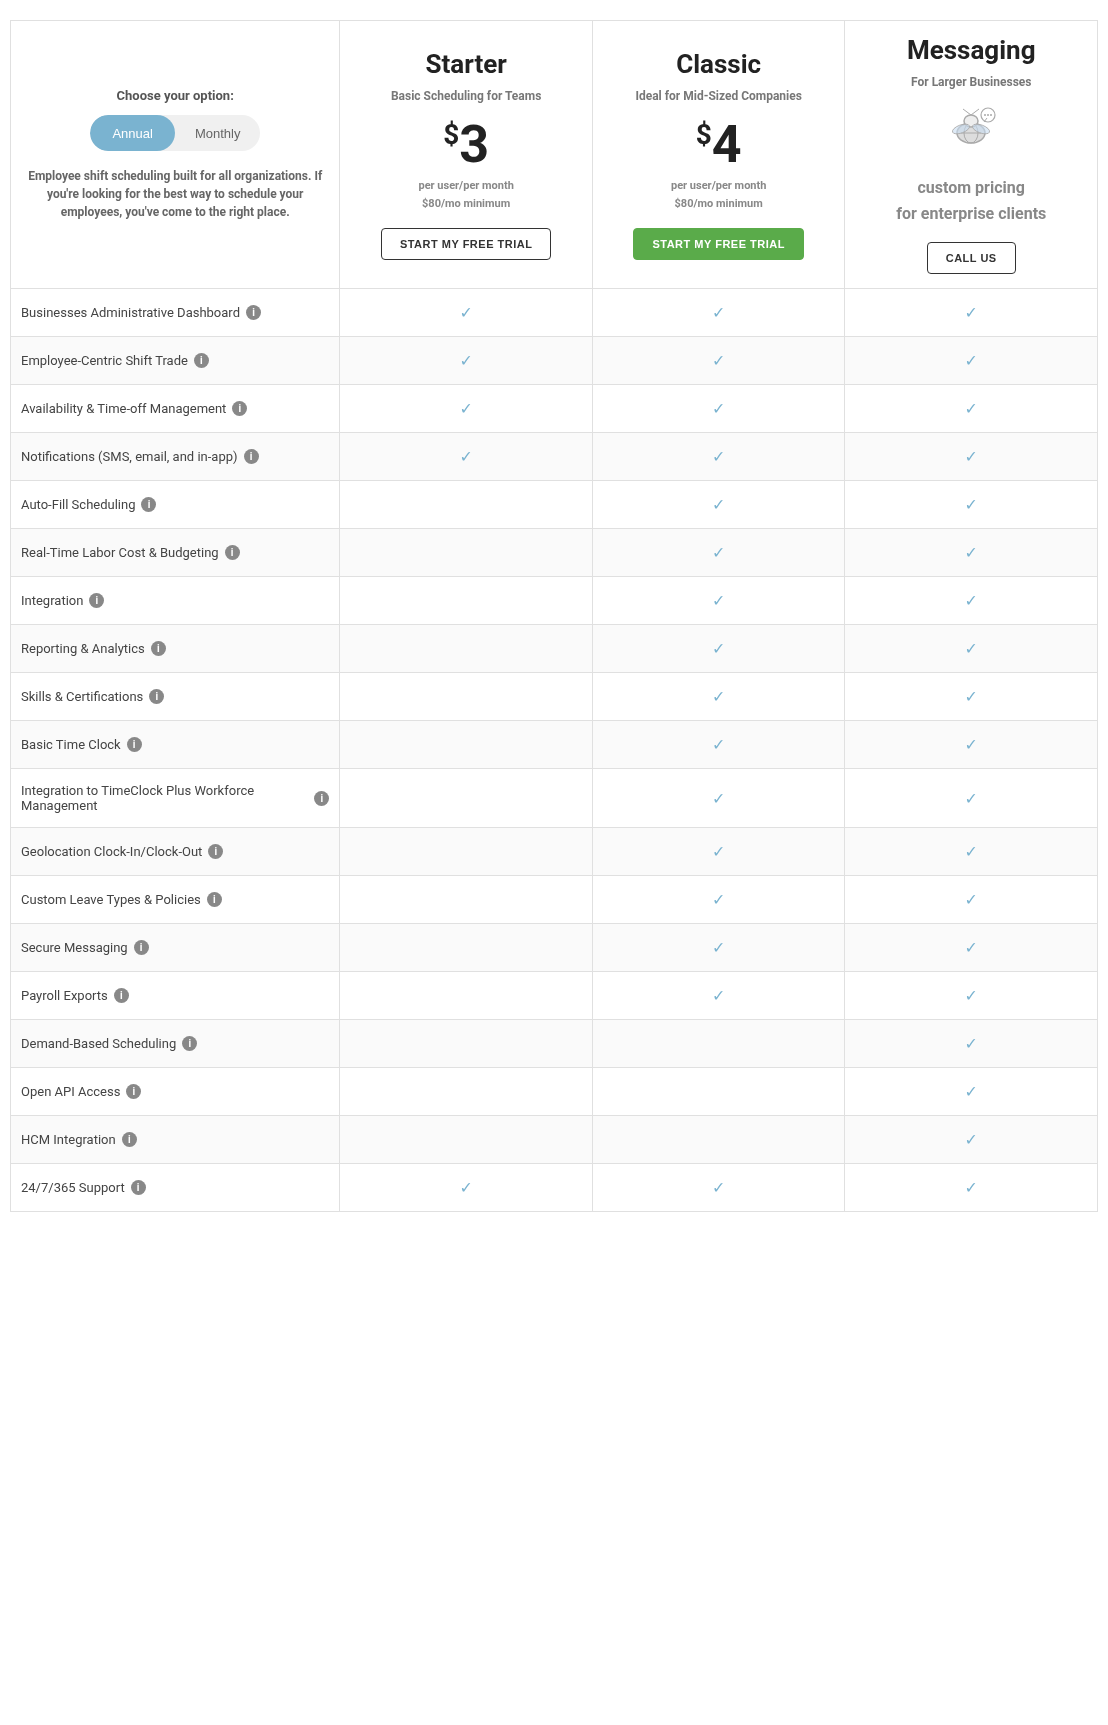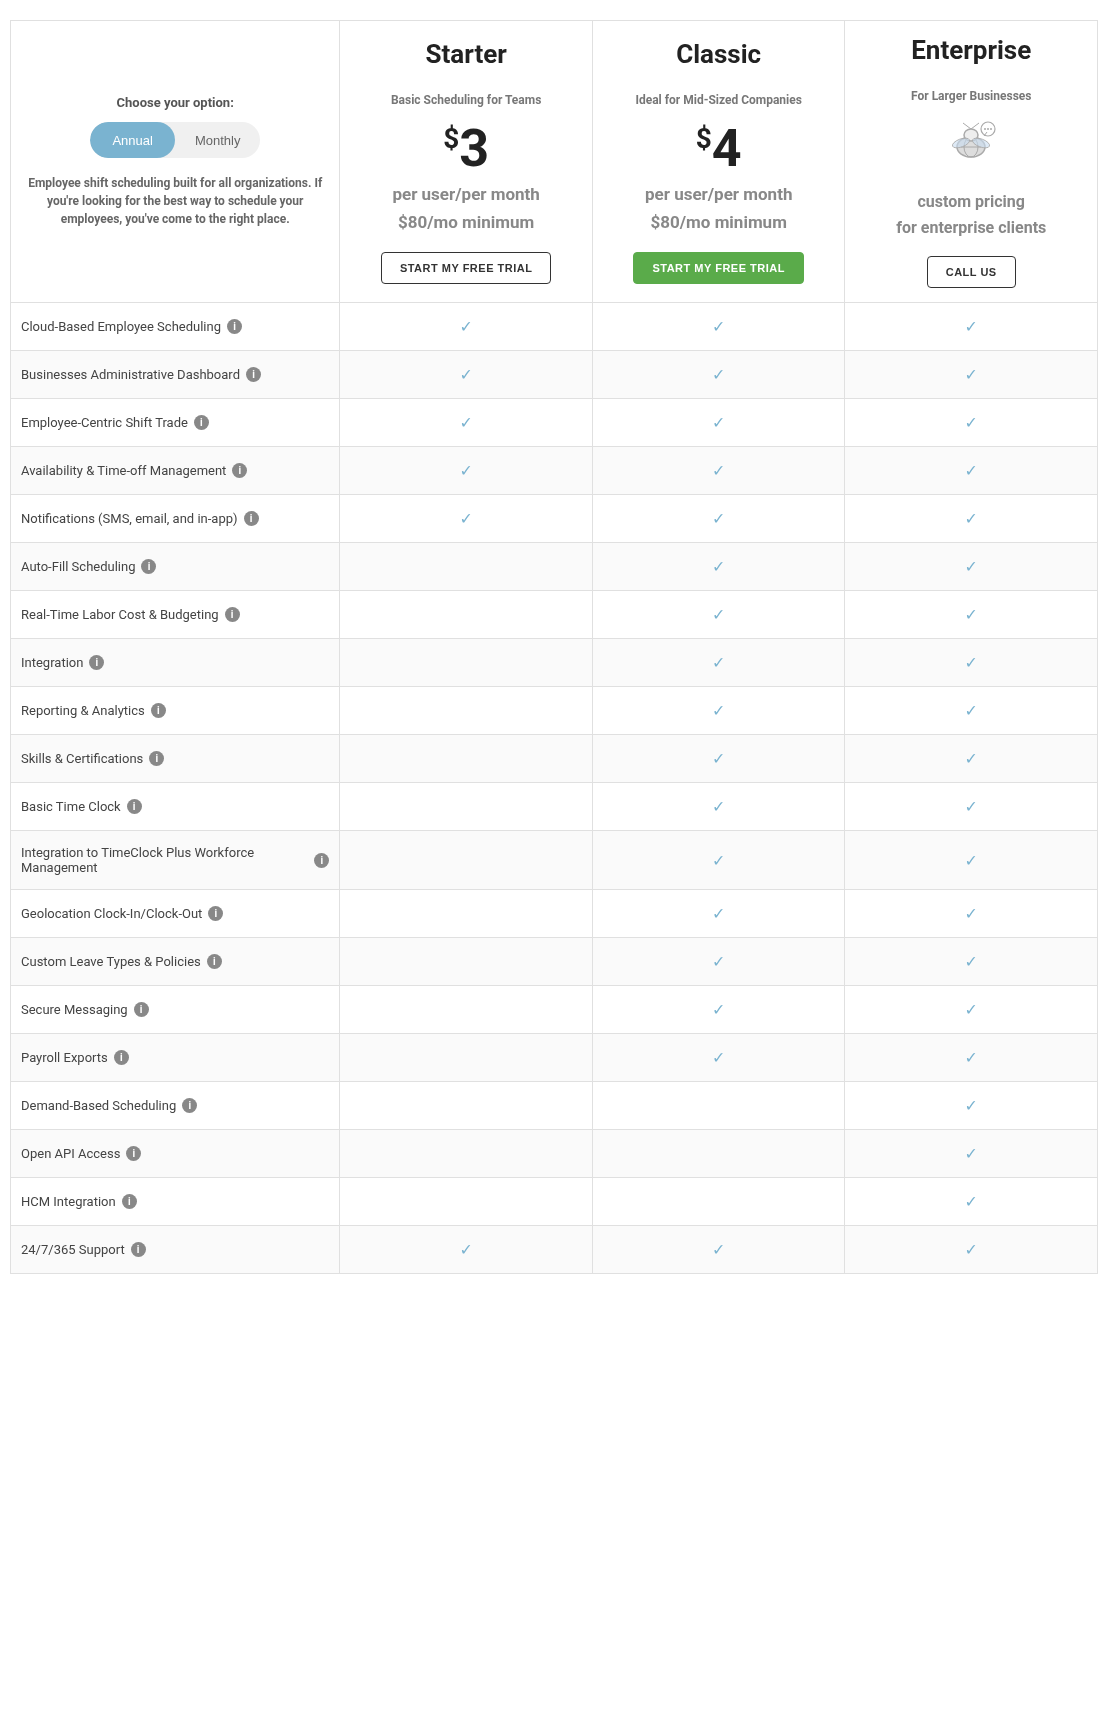--- a/index.html
+++ b/index.html
@@ -83,21 +83,21 @@
       font-size: 12px;
       color: #666;
       line-height: 1.5;
       text-align: center;
     }
 
     .plan-name {
       font-size: 26px;
       font-weight: 700;
       color: #222;
-      margin-bottom: 24px;
+      margin-bottom: 10px;
     }
 
     .plan-subtitle {
       font-size: 12px;
       color: #777;
       margin-bottom: 16px;
     }
 
     .plan-price {
       font-size: 52px;
@@ -107,21 +107,21 @@
       margin-bottom: 6px;
     }
 
     .plan-price .currency {
       font-size: 28px;
       vertical-align: super;
       font-weight: 700;
     }
 
     .plan-price-note {
-      font-size: 17px;
+      font-size: 11px;
       color: #888;
       margin-bottom: 16px;
       line-height: 1.6;
     }
 
     .btn-trial {
       display: inline-block;
       border: 1.5px solid #333;
       background: #fff;
       color: #333;
@@ -227,21 +227,21 @@
             <span class="currency">$</span><span>4</span>
           </div>
           <div class="plan-price-note">
             <span>per user/per month</span><br>
             <span>$80/mo minimum</span>
           </div>
           <button class="btn-trial green">START MY FREE TRIAL</button>
         </th>
 
         <th class="header-cell col-enterprise">
-          <div class="plan-name">Enterprise</div>
+          <div class="plan-name">Messaging</div>
           <div class="plan-subtitle">For Larger Businesses</div>
           <div class="enterprise-icon">
             
             <svg width="60" height="50" viewBox="0 0 60 50" fill="none" xmlns="http://www.w3.org/2000/svg">
               <ellipse cx="30" cy="28" rx="14" ry="10" fill="#ddd" stroke="#aaa" stroke-width="1.5"></ellipse>
               <ellipse cx="30" cy="28" rx="7" ry="10" fill="none" stroke="#aaa" stroke-width="1"></ellipse>
               <line x1="20" y1="28" x2="40" y2="28" stroke="#aaa" stroke-width="1"></line>
               <ellipse cx="30" cy="16" rx="7" ry="6" fill="#eee" stroke="#aaa" stroke-width="1.5"></ellipse>
               <line x1="30" y1="10" x2="22" y2="4" stroke="#aaa" stroke-width="1"></line>
               <line x1="30" y1="10" x2="38" y2="4" stroke="#aaa" stroke-width="1"></line>
@@ -257,31 +257,20 @@
           </div>
           <div class="enterprise-price-note">
             <span>custom pricing</span><br>
             <span>for enterprise clients</span>
           </div>
           <button class="btn-trial">CALL US</button>
         </th>
       </tr>
     </thead>
     <tbody id="features-tbody">
-    <tr class="feature-row">
-          <td>
-      <div class="feature-label">
-        <span>Cloud-Based Employee Scheduling</span>
-        <span class="info-icon">i</span>
-      </div>
-    </td>
-          <td><span class="check-icon">✓</span></td>
-          <td><span class="check-icon">✓</span></td>
-          <td><span class="check-icon">✓</span></td>
-        </tr>
         <tr class="feature-row">
           <td>
       <div class="feature-label">
         <span>Businesses Administrative Dashboard</span>
         <span class="info-icon">i</span>
       </div>
     </td>
           <td><span class="check-icon">✓</span></td>
           <td><span class="check-icon">✓</span></td>
           <td><span class="check-icon">✓</span></td>

